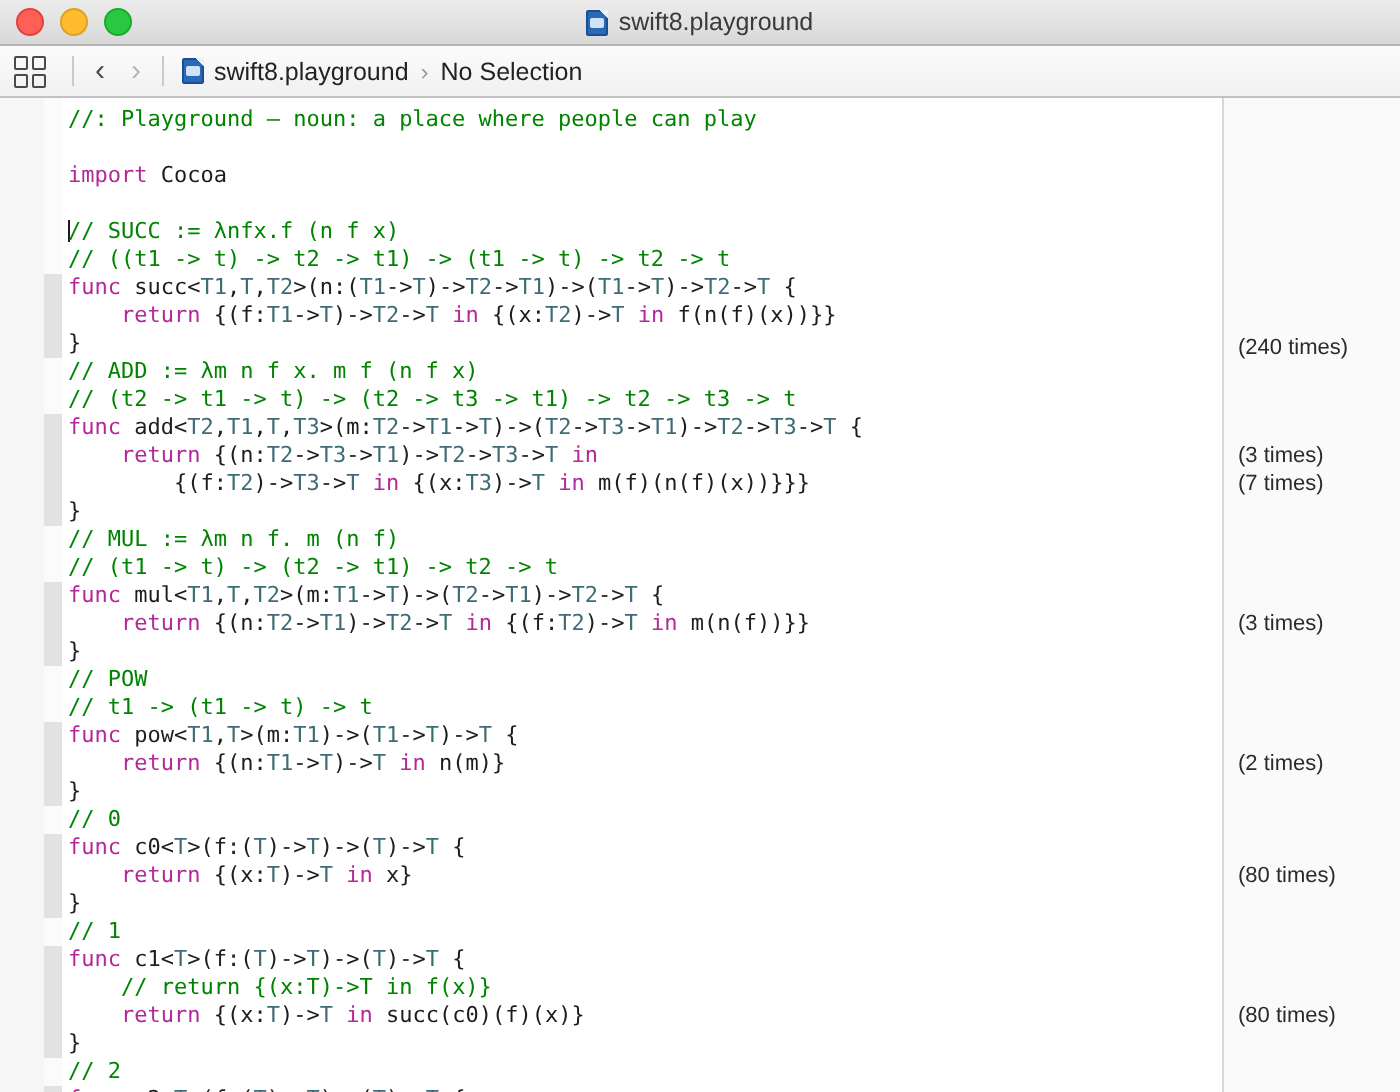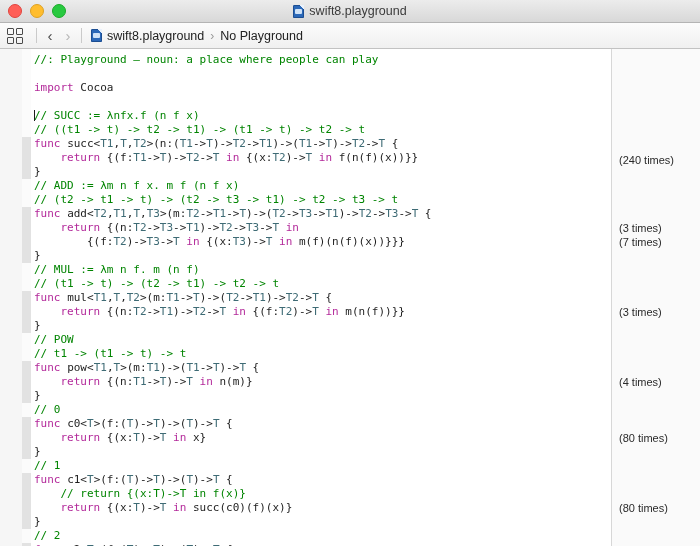--- a/index.html
+++ b/index.html
@@ -166,40 +166,40 @@
         <i></i>
     </span>
     <span class="vsep"></span>
     <span class="chev back">‹</span>
     <span class="chev fwd">›</span>
     <span class="vsep"></span>
     <span id="breadcrumb">
       <span class="doc-icon"></span>
       <span id="crumb-file">swift8.playground</span>
       <span class="crumb-sep">›</span>
-      <span id="crumb-sel">No Playground</span>
+      <span id="crumb-sel">No Selection</span>
     </span>
   </div>
 
   <div id="editor">
     <div id="left-rail"></div>
     <div id="fold-gutter">
         <div class="fold-band" style="top: 88px; height: 42px;"></div>
         <div class="fold-band" style="top: 158px; height: 56px;"></div>
         <div class="fold-band" style="top: 242px; height: 42px;"></div>
         <div class="fold-band" style="top: 312px; height: 42px;"></div>
         <div class="fold-band" style="top: 368px; height: 42px;"></div>
         <div class="fold-band" style="top: 424px; height: 56px;"></div>
         <div class="fold-band" style="top: 494px; height: 56px;"></div>
       </div>
     <div id="code"><div class="line" style="position: absolute; left: 0px; right: 0px; top: 4px;"><span class="cm">//: Playground – noun: a place where people can play</span></div><div class="line" style="position: absolute; left: 0px; right: 0px; top: 18px;">&nbsp;</div><div class="line" style="position: absolute; left: 0px; right: 0px; top: 32px;"><span class="kw">import </span><span class="pl">Cocoa</span></div><div class="line" style="position: absolute; left: 0px; right: 0px; top: 46px;">&nbsp;</div><div class="line" style="position: absolute; left: 0px; right: 0px; top: 60px;"><span class="caret"></span><span class="cm">// SUCC := λnfx.f (n f x)</span></div><div class="line" style="position: absolute; left: 0px; right: 0px; top: 74px;"><span class="cm">// ((t1 -&gt; t) -&gt; t2 -&gt; t1) -&gt; (t1 -&gt; t) -&gt; t2 -&gt; t</span></div><div class="line" style="position: absolute; left: 0px; right: 0px; top: 88px;"><span class="kw">func </span><span class="pl">succ&lt;</span><span class="ty">T1</span><span class="pl">,</span><span class="ty">T</span><span class="pl">,</span><span class="ty">T2</span><span class="pl">&gt;(n:(</span><span class="ty">T1</span><span class="pl">-&gt;</span><span class="ty">T</span><span class="pl">)-&gt;</span><span class="ty">T2</span><span class="pl">-&gt;</span><span class="ty">T1</span><span class="pl">)-&gt;(</span><span class="ty">T1</span><span class="pl">-&gt;</span><span class="ty">T</span><span class="pl">)-&gt;</span><span class="ty">T2</span><span class="pl">-&gt;</span><span class="ty">T</span><span class="pl"> {</span></div><div class="line" style="position: absolute; left: 0px; right: 0px; top: 102px;"><span class="pl">    </span><span class="kw">return </span><span class="pl">{(f:</span><span class="ty">T1</span><span class="pl">-&gt;</span><span class="ty">T</span><span class="pl">)-&gt;</span><span class="ty">T2</span><span class="pl">-&gt;</span><span class="ty">T</span><span class="kw"> in </span><span class="pl">{(x:</span><span class="ty">T2</span><span class="pl">)-&gt;</span><span class="ty">T</span><span class="kw"> in </span><span class="pl">f(n(f)(x))}}</span></div><div class="line" style="position: absolute; left: 0px; right: 0px; top: 116px;"><span class="pl">}</span></div><div class="line" style="position: absolute; left: 0px; right: 0px; top: 130px;"><span class="cm">// ADD := λm n f x. m f (n f x)</span></div><div class="line" style="position: absolute; left: 0px; right: 0px; top: 144px;"><span class="cm">// (t2 -&gt; t1 -&gt; t) -&gt; (t2 -&gt; t3 -&gt; t1) -&gt; t2 -&gt; t3 -&gt; t</span></div><div class="line" style="position: absolute; left: 0px; right: 0px; top: 158px;"><span class="kw">func </span><span class="pl">add&lt;</span><span class="ty">T2</span><span class="pl">,</span><span class="ty">T1</span><span class="pl">,</span><span class="ty">T</span><span class="pl">,</span><span class="ty">T3</span><span class="pl">&gt;(m:</span><span class="ty">T2</span><span class="pl">-&gt;</span><span class="ty">T1</span><span class="pl">-&gt;</span><span class="ty">T</span><span class="pl">)-&gt;(</span><span class="ty">T2</span><span class="pl">-&gt;</span><span class="ty">T3</span><span class="pl">-&gt;</span><span class="ty">T1</span><span class="pl">)-&gt;</span><span class="ty">T2</span><span class="pl">-&gt;</span><span class="ty">T3</span><span class="pl">-&gt;</span><span class="ty">T</span><span class="pl"> {</span></div><div class="line" style="position: absolute; left: 0px; right: 0px; top: 172px;"><span class="pl">    </span><span class="kw">return </span><span class="pl">{(n:</span><span class="ty">T2</span><span class="pl">-&gt;</span><span class="ty">T3</span><span class="pl">-&gt;</span><span class="ty">T1</span><span class="pl">)-&gt;</span><span class="ty">T2</span><span class="pl">-&gt;</span><span class="ty">T3</span><span class="pl">-&gt;</span><span class="ty">T</span><span class="kw"> in</span></div><div class="line" style="position: absolute; left: 0px; right: 0px; top: 186px;"><span class="pl">        {(f:</span><span class="ty">T2</span><span class="pl">)-&gt;</span><span class="ty">T3</span><span class="pl">-&gt;</span><span class="ty">T</span><span class="kw"> in </span><span class="pl">{(x:</span><span class="ty">T3</span><span class="pl">)-&gt;</span><span class="ty">T</span><span class="kw"> in </span><span class="pl">m(f)(n(f)(x))}}}</span></div><div class="line" style="position: absolute; left: 0px; right: 0px; top: 200px;"><span class="pl">}</span></div><div class="line" style="position: absolute; left: 0px; right: 0px; top: 214px;"><span class="cm">// MUL := λm n f. m (n f)</span></div><div class="line" style="position: absolute; left: 0px; right: 0px; top: 228px;"><span class="cm">// (t1 -&gt; t) -&gt; (t2 -&gt; t1) -&gt; t2 -&gt; t</span></div><div class="line" style="position: absolute; left: 0px; right: 0px; top: 242px;"><span class="kw">func </span><span class="pl">mul&lt;</span><span class="ty">T1</span><span class="pl">,</span><span class="ty">T</span><span class="pl">,</span><span class="ty">T2</span><span class="pl">&gt;(m:</span><span class="ty">T1</span><span class="pl">-&gt;</span><span class="ty">T</span><span class="pl">)-&gt;(</span><span class="ty">T2</span><span class="pl">-&gt;</span><span class="ty">T1</span><span class="pl">)-&gt;</span><span class="ty">T2</span><span class="pl">-&gt;</span><span class="ty">T</span><span class="pl"> {</span></div><div class="line" style="position: absolute; left: 0px; right: 0px; top: 256px;"><span class="pl">    </span><span class="kw">return </span><span class="pl">{(n:</span><span class="ty">T2</span><span class="pl">-&gt;</span><span class="ty">T1</span><span class="pl">)-&gt;</span><span class="ty">T2</span><span class="pl">-&gt;</span><span class="ty">T</span><span class="kw"> in </span><span class="pl">{(f:</span><span class="ty">T2</span><span class="pl">)-&gt;</span><span class="ty">T</span><span class="kw"> in </span><span class="pl">m(n(f))}}</span></div><div class="line" style="position: absolute; left: 0px; right: 0px; top: 270px;"><span class="pl">}</span></div><div class="line" style="position: absolute; left: 0px; right: 0px; top: 284px;"><span class="cm">// POW</span></div><div class="line" style="position: absolute; left: 0px; right: 0px; top: 298px;"><span class="cm">// t1 -&gt; (t1 -&gt; t) -&gt; t</span></div><div class="line" style="position: absolute; left: 0px; right: 0px; top: 312px;"><span class="kw">func </span><span class="pl">pow&lt;</span><span class="ty">T1</span><span class="pl">,</span><span class="ty">T</span><span class="pl">&gt;(m:</span><span class="ty">T1</span><span class="pl">)-&gt;(</span><span class="ty">T1</span><span class="pl">-&gt;</span><span class="ty">T</span><span class="pl">)-&gt;</span><span class="ty">T</span><span class="pl"> {</span></div><div class="line" style="position: absolute; left: 0px; right: 0px; top: 326px;"><span class="pl">    </span><span class="kw">return </span><span class="pl">{(n:</span><span class="ty">T1</span><span class="pl">-&gt;</span><span class="ty">T</span><span class="pl">)-&gt;</span><span class="ty">T</span><span class="kw"> in </span><span class="pl">n(m)}</span></div><div class="line" style="position: absolute; left: 0px; right: 0px; top: 340px;"><span class="pl">}</span></div><div class="line" style="position: absolute; left: 0px; right: 0px; top: 354px;"><span class="cm">// 0</span></div><div class="line" style="position: absolute; left: 0px; right: 0px; top: 368px;"><span class="kw">func </span><span class="pl">c0&lt;</span><span class="ty">T</span><span class="pl">&gt;(f:(</span><span class="ty">T</span><span class="pl">)-&gt;</span><span class="ty">T</span><span class="pl">)-&gt;(</span><span class="ty">T</span><span class="pl">)-&gt;</span><span class="ty">T</span><span class="pl"> {</span></div><div class="line" style="position: absolute; left: 0px; right: 0px; top: 382px;"><span class="pl">    </span><span class="kw">return </span><span class="pl">{(x:</span><span class="ty">T</span><span class="pl">)-&gt;</span><span class="ty">T</span><span class="kw"> in </span><span class="pl">x}</span></div><div class="line" style="position: absolute; left: 0px; right: 0px; top: 396px;"><span class="pl">}</span></div><div class="line" style="position: absolute; left: 0px; right: 0px; top: 410px;"><span class="cm">// 1</span></div><div class="line" style="position: absolute; left: 0px; right: 0px; top: 424px;"><span class="kw">func </span><span class="pl">c1&lt;</span><span class="ty">T</span><span class="pl">&gt;(f:(</span><span class="ty">T</span><span class="pl">)-&gt;</span><span class="ty">T</span><span class="pl">)-&gt;(</span><span class="ty">T</span><span class="pl">)-&gt;</span><span class="ty">T</span><span class="pl"> {</span></div><div class="line" style="position: absolute; left: 0px; right: 0px; top: 438px;"><span class="pl">    </span><span class="cm">// return {(x:T)-&gt;T in f(x)}</span></div><div class="line" style="position: absolute; left: 0px; right: 0px; top: 452px;"><span class="pl">    </span><span class="kw">return </span><span class="pl">{(x:</span><span class="ty">T</span><span class="pl">)-&gt;</span><span class="ty">T</span><span class="kw"> in </span><span class="pl">succ(c0)(f)(x)}</span></div><div class="line" style="position: absolute; left: 0px; right: 0px; top: 466px;"><span class="pl">}</span></div><div class="line" style="position: absolute; left: 0px; right: 0px; top: 480px;"><span class="cm">// 2</span></div><div class="line" style="position: absolute; left: 0px; right: 0px; top: 494px;"><span class="kw">func </span><span class="pl">c2&lt;</span><span class="ty">T</span><span class="pl">&gt;(f:(</span><span class="ty">T</span><span class="pl">)-&gt;</span><span class="ty">T</span><span class="pl">)-&gt;(</span><span class="ty">T</span><span class="pl">)-&gt;</span><span class="ty">T</span><span class="pl"> {</span></div></div>
     <div id="results">
-        <div class="result" style="top: 104px;">(240 times)</div>
+        <div class="result" style="top: 118px;">(240 times)</div>
         <div class="result" style="top: 172px;">(3 times)</div>
         <div class="result" style="top: 186px;">(7 times)</div>
         <div class="result" style="top: 256px;">(3 times)</div>
-        <div class="result" style="top: 326px;">(4 times)</div>
+        <div class="result" style="top: 326px;">(2 times)</div>
         <div class="result" style="top: 382px;">(80 times)</div>
         <div class="result" style="top: 452px;">(80 times)</div>
       </div>
   </div>
 
 </div>
 
 </body></html>

